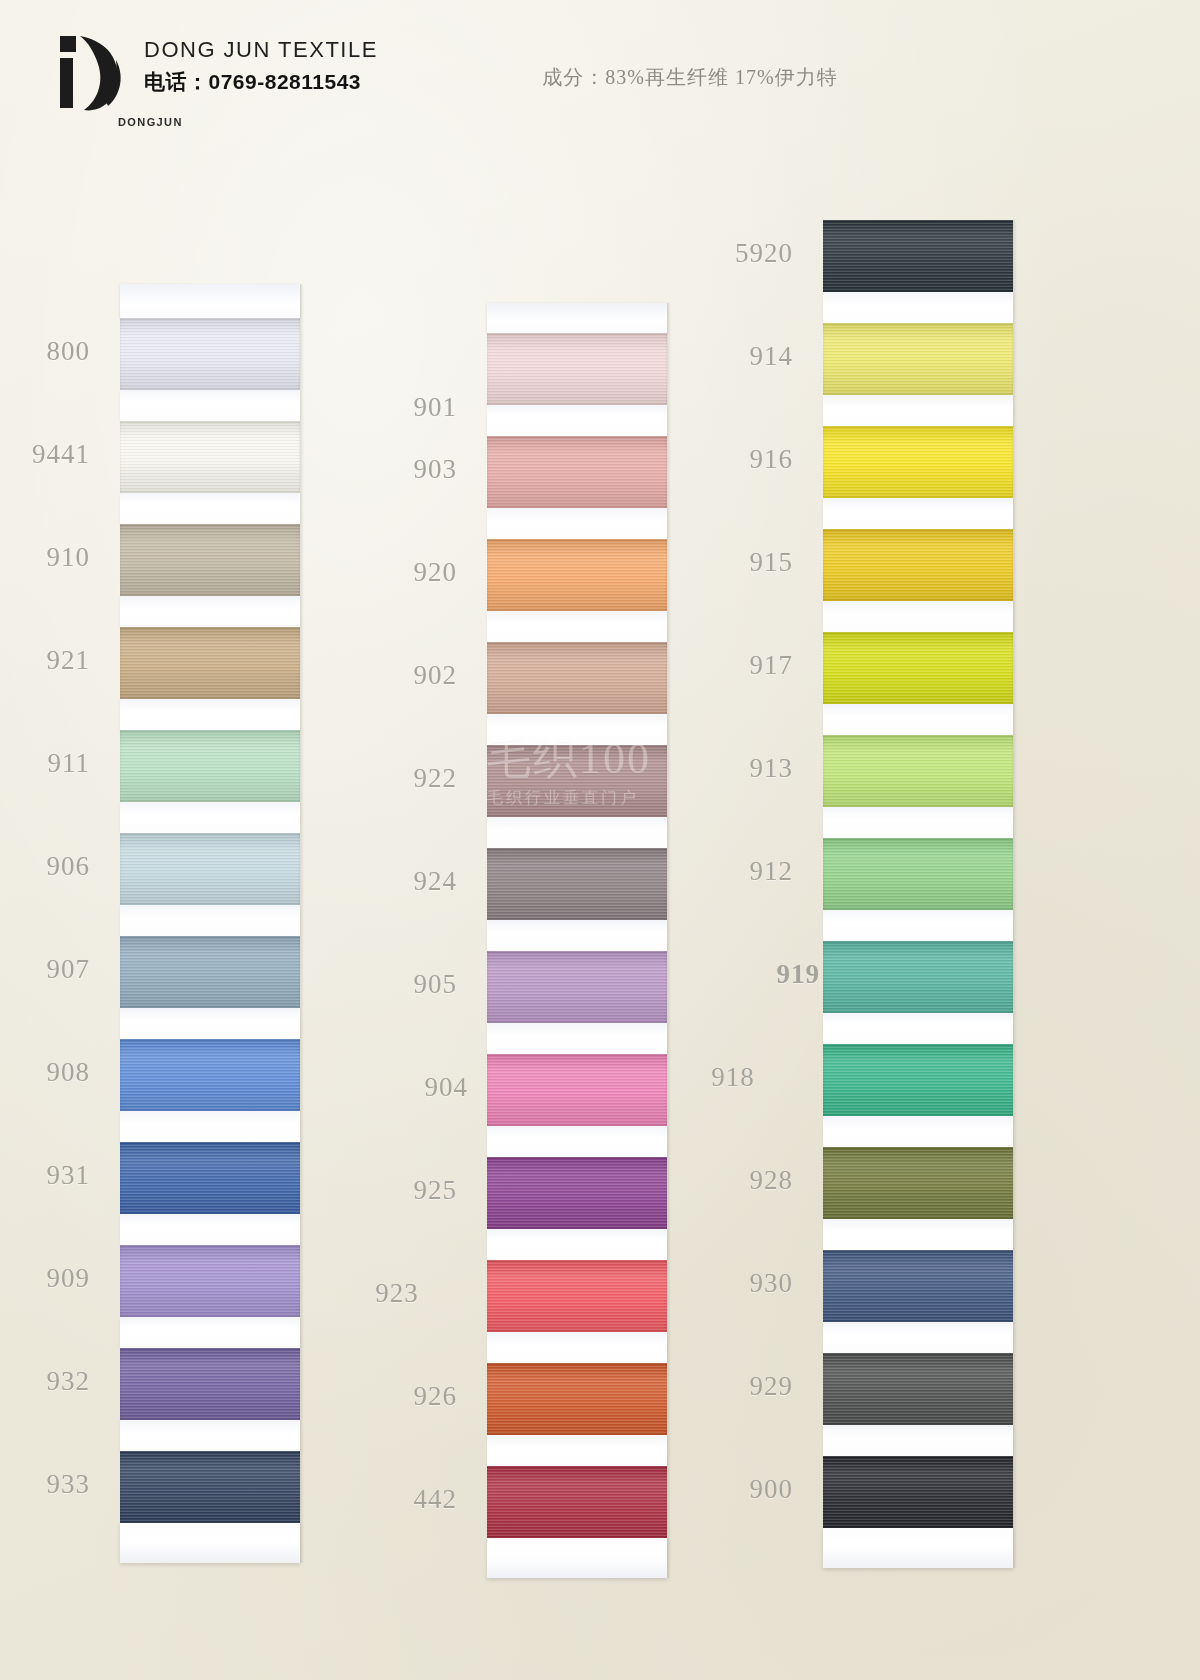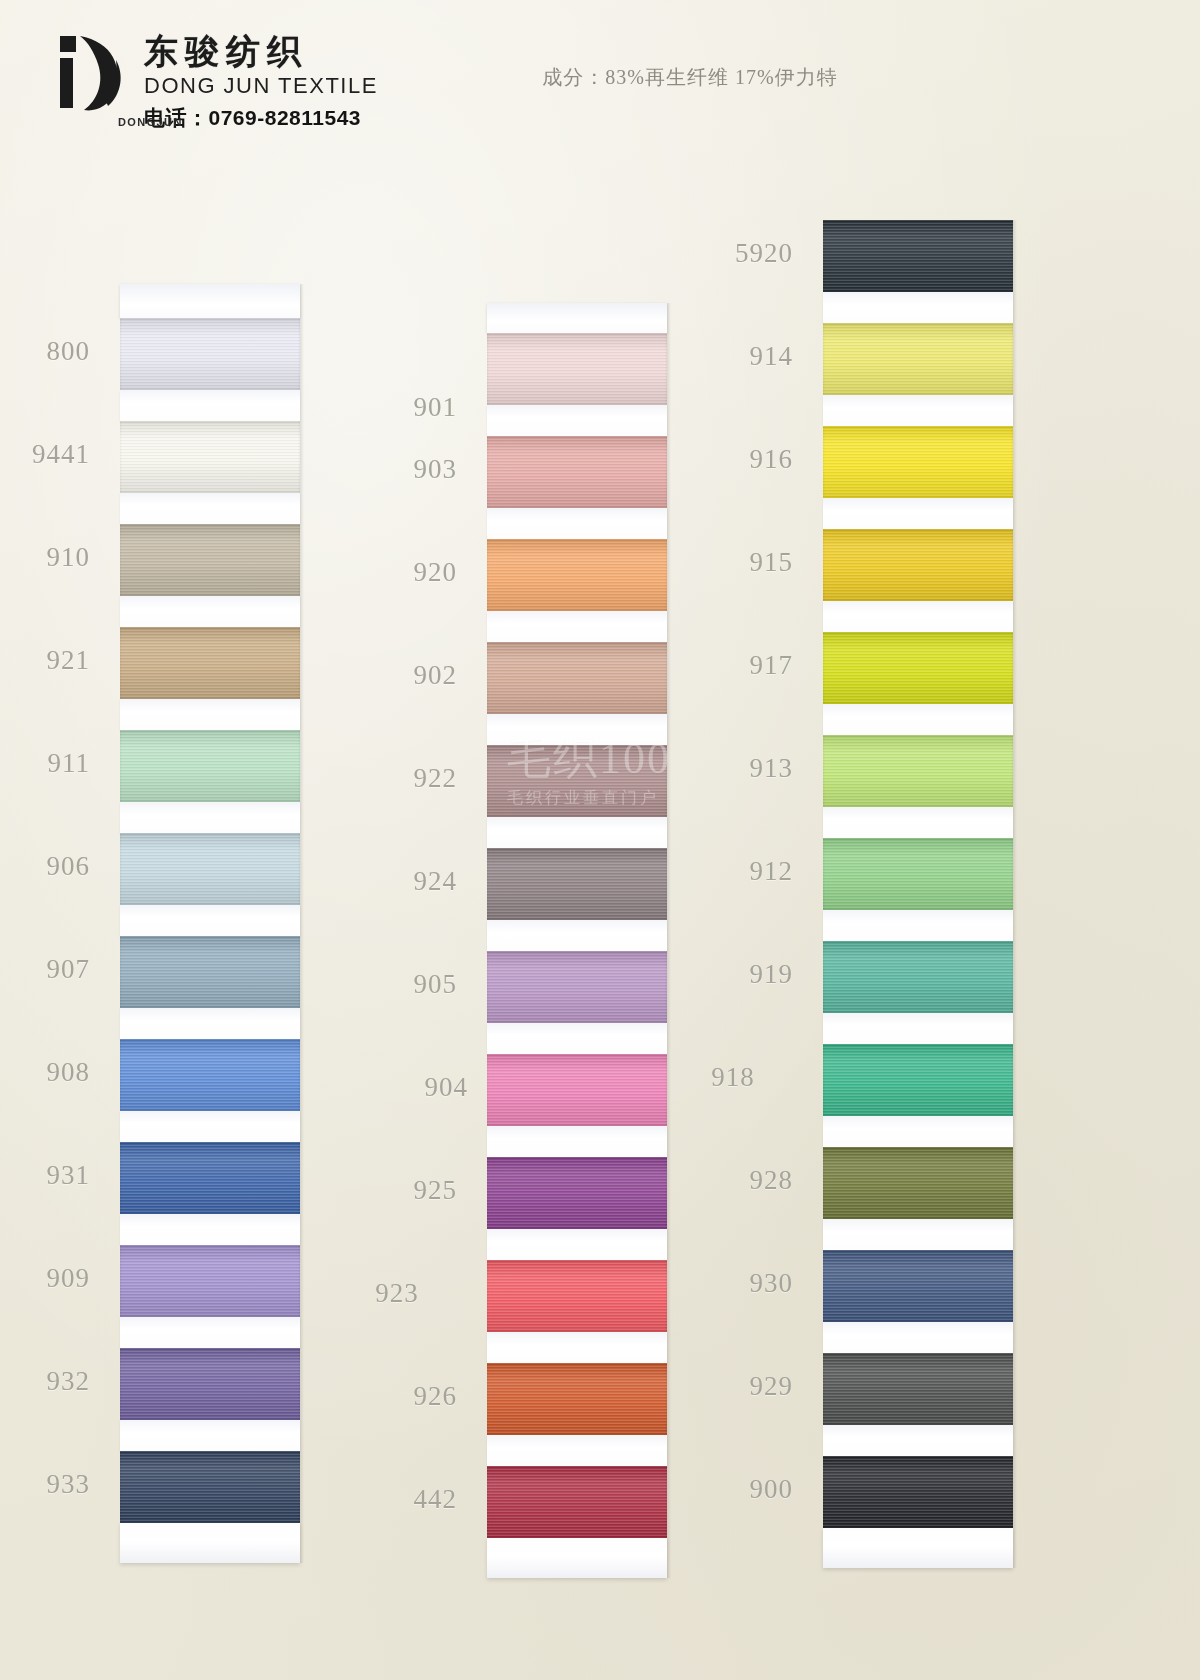--- a/index.html
+++ b/index.html
@@ -94,21 +94,20 @@
     position:absolute;top:0;bottom:0;width:4px;right:-4px;
     background:linear-gradient(to right,rgba(0,0,0,.10),rgba(0,0,0,0));
     pointer-events:none;
   }
 
   
   #watermark{
     position:absolute;left:487px;top:737px;width:250px;height:72px;
     pointer-events:none;opacity:.33;
     font-family:"Liberation Serif",serif;
-    padding-left:20px;
   }
   #watermark-main{font-size:44px;color:#ffffff;letter-spacing:2px;
     text-shadow:0 1px 2px rgba(0,0,0,.10);line-height:1;}
   #watermark-sub{font-size:16px;color:#ffffff;letter-spacing:3px;margin-top:7px;}
 </style>
 </head>
 <body>
 
 <div id="paper-texture"></div>
 
@@ -118,21 +117,20 @@
     <div id="logo-mark">
       <svg width="72" height="82" viewBox="0 0 72 82">
         <rect x="2" y="4" width="16" height="16" fill="#1c1c1c"></rect>
         <rect x="2" y="26" width="13" height="50" fill="#1c1c1c"></rect>
         <path d="M22 4 C54 10, 66 34, 56 62 C50 74, 38 80, 26 78 C40 68, 46 50, 40 32 C36 20, 30 10, 22 4 Z" fill="#1c1c1c"></path>
         <path d="M44 60 C54 52, 60 40, 58 28 C66 42, 64 62, 50 74 Z" fill="#1c1c1c"></path>
       </svg>
       <div id="logo-wordmark">DONGJUN</div>
     </div>
     <div id="brand-text">
-      <div id="brand-cn">东骏纺织</div>
       <div id="brand-en">DONG JUN  TEXTILE</div>
       <div id="brand-tel">电话：0769-82811543</div>
     </div>
   </div>
 
   <div id="title-block">
     <div id="doc-subtitle">成分：83%再生纤维  17%伊力特</div>
   </div>
 
 </div>
@@ -222,21 +220,21 @@
         <div class="card-bottom" style="height: 40px;"></div>
       </div>
     </div>
     <div class="label" style="top: 238px; left: 673px; width: 120px;">5920</div>
     <div class="label" style="top: 341px; left: 673px; width: 120px;">914</div>
     <div class="label" style="top: 444px; left: 673px; width: 120px;">916</div>
     <div class="label" style="top: 547px; left: 673px; width: 120px;">915</div>
     <div class="label" style="top: 650px; left: 673px; width: 120px;">917</div>
     <div class="label" style="top: 753px; left: 673px; width: 120px;">913</div>
     <div class="label" style="top: 856px; left: 673px; width: 120px;">912</div>
-    <div class="label" style="top: 959px; left: 673px; width: 120px;">919</div>
+    <div class="label" style="top: 959px; left: 700px; width: 120px; font-weight: bold;">919</div>
     <div class="label" style="top: 1062px; left: 673px; width: 120px; text-align: center;">918</div>
     <div class="label" style="top: 1165px; left: 673px; width: 120px;">928</div>
     <div class="label" style="top: 1268px; left: 673px; width: 120px;">930</div>
     <div class="label" style="top: 1371px; left: 673px; width: 120px;">929</div>
     <div class="label" style="top: 1474px; left: 673px; width: 120px;">900</div>
     <div class="column" style="left: 823px; top: 220px; width: 190px;">
       <div class="card">
         <div class="card-edge"></div>
         <div class="band" title="5920" style="height: 72px; background: rgb(38, 48, 56);"></div>
         <div class="paper-gap" style="height: 31px;"></div>

